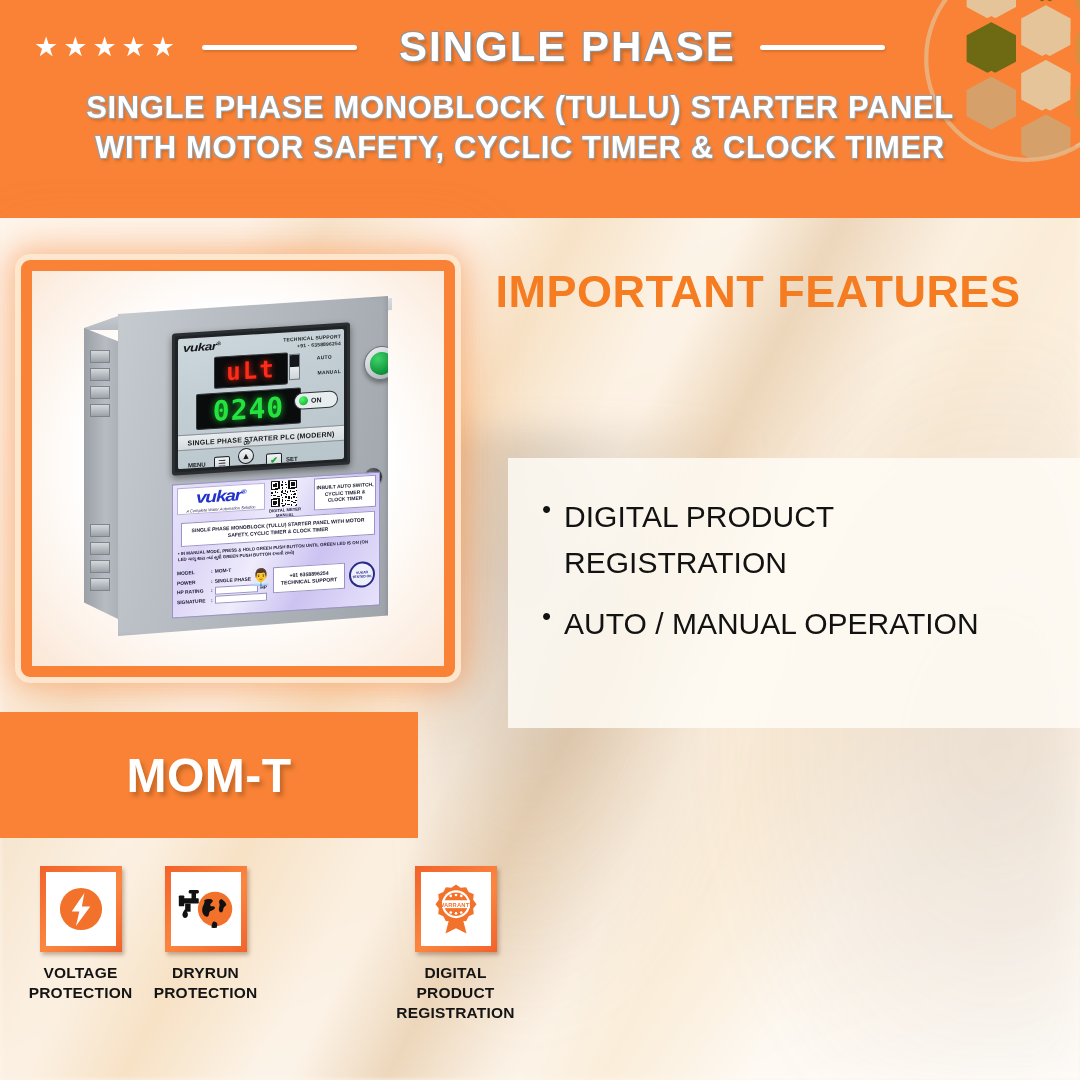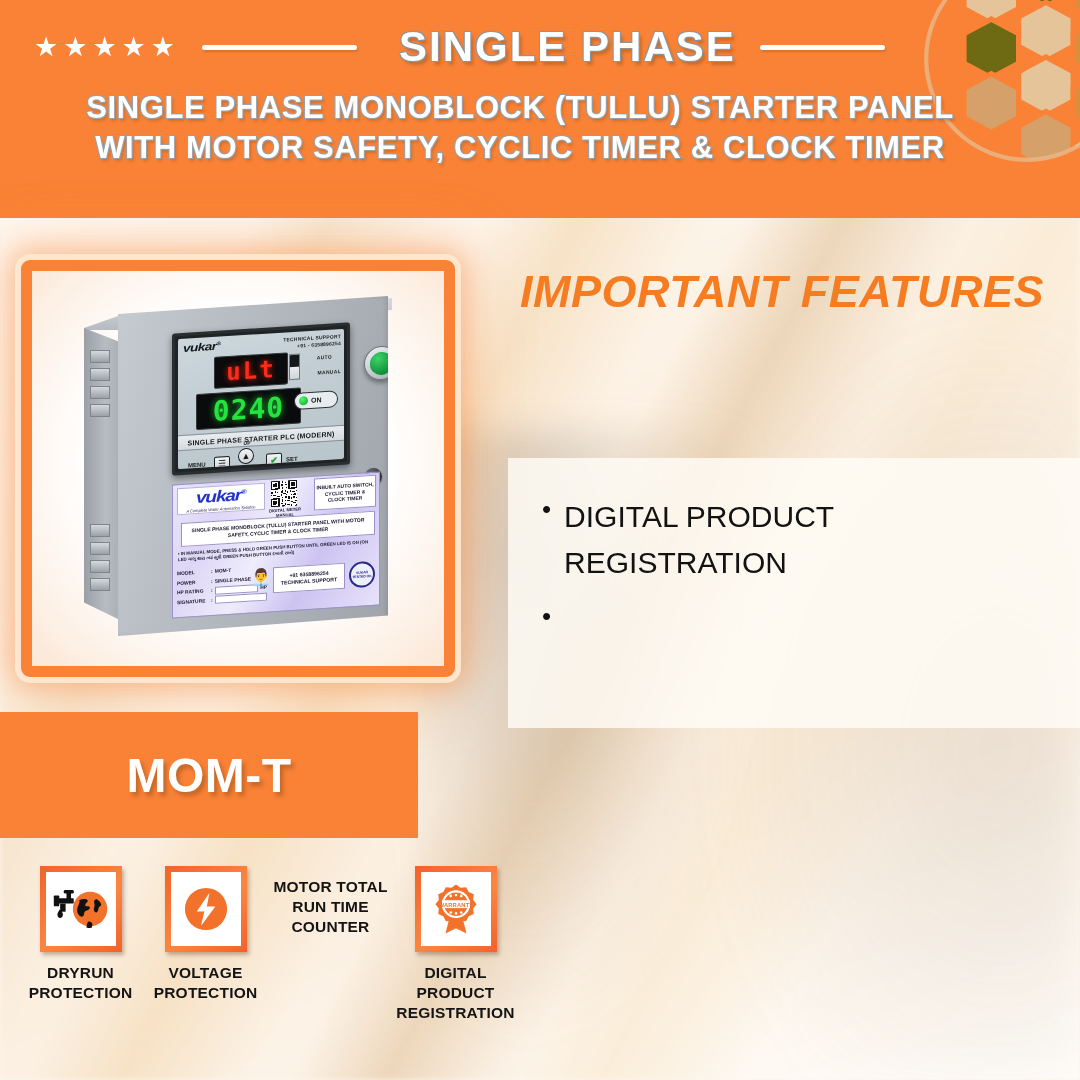--- a/index.html
+++ b/index.html
@@ -279,24 +279,24 @@
   #st-agent { position: absolute; left: 78px; top: 90px; font-size: 16px; line-height: 1; }
   #st-seal {
     position: absolute; right: 4px; top: 88px; width: 26px; height: 26px; border-radius: 50%;
     border: 2px double #2a2a88; background: #eef0fc;
     display: flex; align-items: center; justify-content: center;
     font-size: 3.4px; font-weight: bold; color: #2a2a88; text-align: center;
   }
 
   
   #features-title {
-    position: absolute; left: 512px; top: 262px; width: 540px;
+    position: absolute; left: 488px; top: 262px; width: 540px;
     text-align: center;
     font-size: 45px; font-weight: bold; line-height: 1.32;
-    color: #F57C20; letter-spacing: .5px; font-style: italic;
+    color: #F57C20; letter-spacing: .5px;
   }
   #features-box {
     position: absolute; left: 508px; top: 458px; width: 572px; height: 270px;
     background: rgba(255,252,247,.82);
   }
   #features-list {
     list-style: none;
     padding: 36px 26px 0 34px;
   }
   #features-list li {
@@ -524,29 +524,42 @@
 <div id="features-title">IMPORTANT FEATURES</div>
 
 <div id="features-box">
   <ul id="features-list">
     <li>
       <span class="bullet">•</span>
       <span>DIGITAL PRODUCT REGISTRATION</span>
     </li>
     <li>
       <span class="bullet">•</span>
+      <span>AUTO / MANUAL OPERATION</span>
     </li>
   </ul>
 </div>
 
 <div id="model-banner">
   <div id="model-name">MOM-T</div>
 </div>
 
 <div id="icon-strip">
+
+  <div class="icon-cell">
+    <div class="icon-tile">
+      <div class="icon-tile-in">
+        <svg viewBox="0 0 64 64" width="54" height="54">
+          <circle cx="32" cy="32" r="25" fill="#F2722C"></circle>
+          <path d="M36 13L21 35h9l-4 17 17-23h-10z" fill="#ffffff"></path>
+        </svg>
+      </div>
+    </div>
+    <div class="icon-caption">VOLTAGE PROTECTION</div>
+  </div>
 
   <div class="icon-cell">
     <div class="icon-tile">
       <div class="icon-tile-in">
         <svg viewBox="0 0 64 64" width="58" height="58">
           <g fill="#111">
             <rect x="5" y="20" width="19" height="6" rx="1"></rect>
             <rect x="9" y="26" width="6" height="9"></rect>
             <rect x="2" y="17" width="6" height="12" rx="1"></rect>
             <rect x="16" y="13" width="5" height="8"></rect>
@@ -559,33 +572,20 @@
             <path d="M49 21c2 1.2 4 3 5.2 5.4.8 1.7-1.4 2.3-2.4 3.6-1.2 1.6-.4 4.2-2 5.4-1.5 1.1-3.3-.6-3.6-2.4-.3-2 1-3.9.8-5.9-.2-2.2-1.8-4.6 2-6.1z"></path>
             <path d="M40 46c1.8-.6 3.8.6 4.4 2.3.5 1.5-.6 3-.4 4.5-2 .3-4.2.2-6-.5.5-2 .2-4.5 2-6.3z"></path>
           </g>
         </svg>
       </div>
     </div>
     <div class="icon-caption">DRYRUN PROTECTION</div>
   </div>
 
   <div class="icon-cell">
-    <div class="icon-tile">
-      <div class="icon-tile-in">
-        <svg viewBox="0 0 64 64" width="54" height="54">
-          <circle cx="32" cy="32" r="25" fill="#F2722C"></circle>
-          <path d="M36 13L21 35h9l-4 17 17-23h-10z" fill="#ffffff"></path>
-        </svg>
-      </div>
-    </div>
-    <div class="icon-caption">VOLTAGE PROTECTION</div>
-  </div>
-
-  <div class="icon-cell">
-    <div class="icon-caption">MOTOR TOTAL RUN TIME COUNTER</div>
   </div>
 
   <div class="icon-cell">
     <div class="icon-tile">
       <div class="icon-tile-in">
         <svg viewBox="0 0 64 64" width="56" height="56">
           <g fill="#F2722C">
             <path d="M32 4l5.2 3.6 6.3-.6 3 5.6 5.8 2.6-.7 6.3 3.9 5-3.9 5 .7 6.3-5.8 2.6-3 5.6-6.3-.6L32 49l-5.2-3.6-6.3.6-3-5.6-5.8-2.6.7-6.3-3.9-5 3.9-5-.7-6.3 5.8-2.6 3-5.6 6.3.6z"></path>
           </g>
           <circle cx="32" cy="26.5" r="16" fill="#ffffff"></circle>

